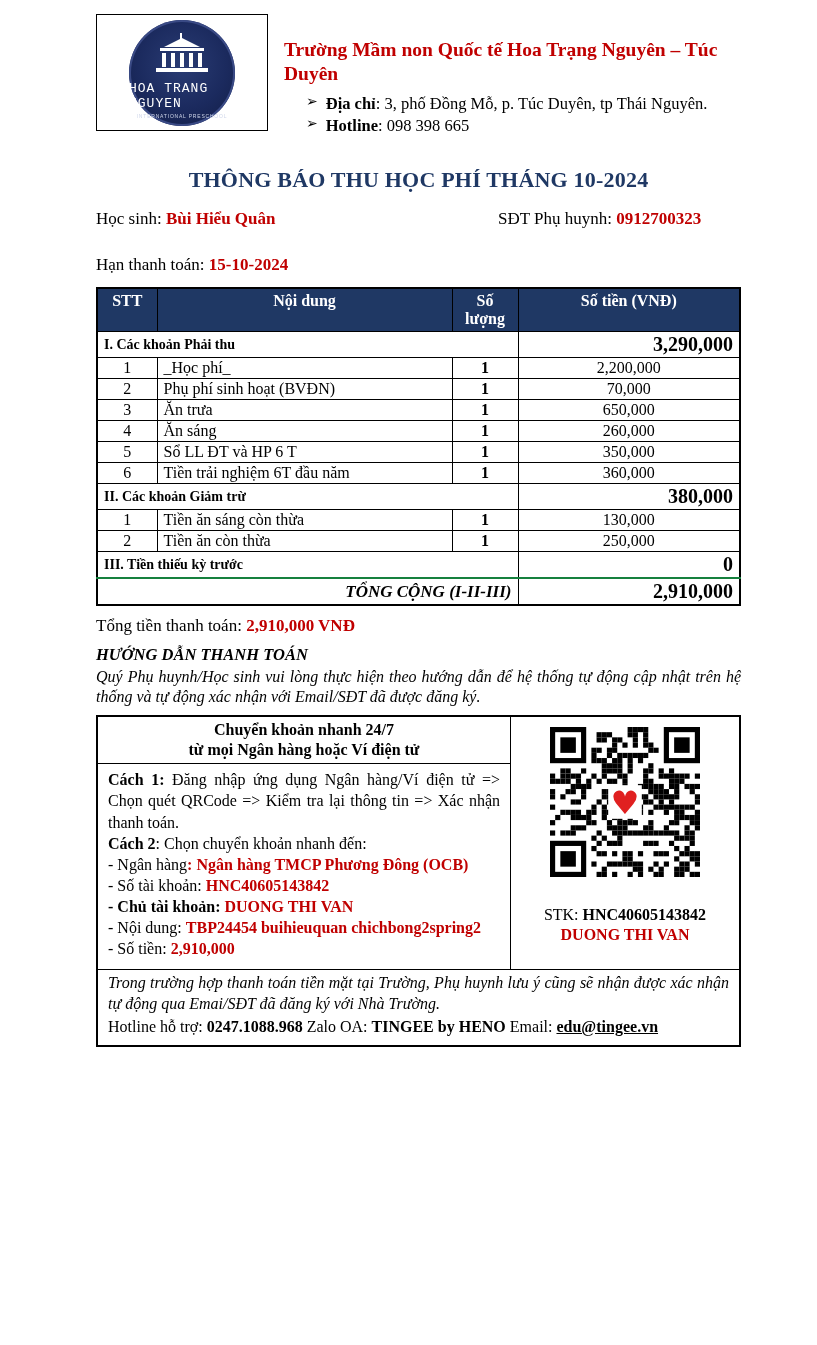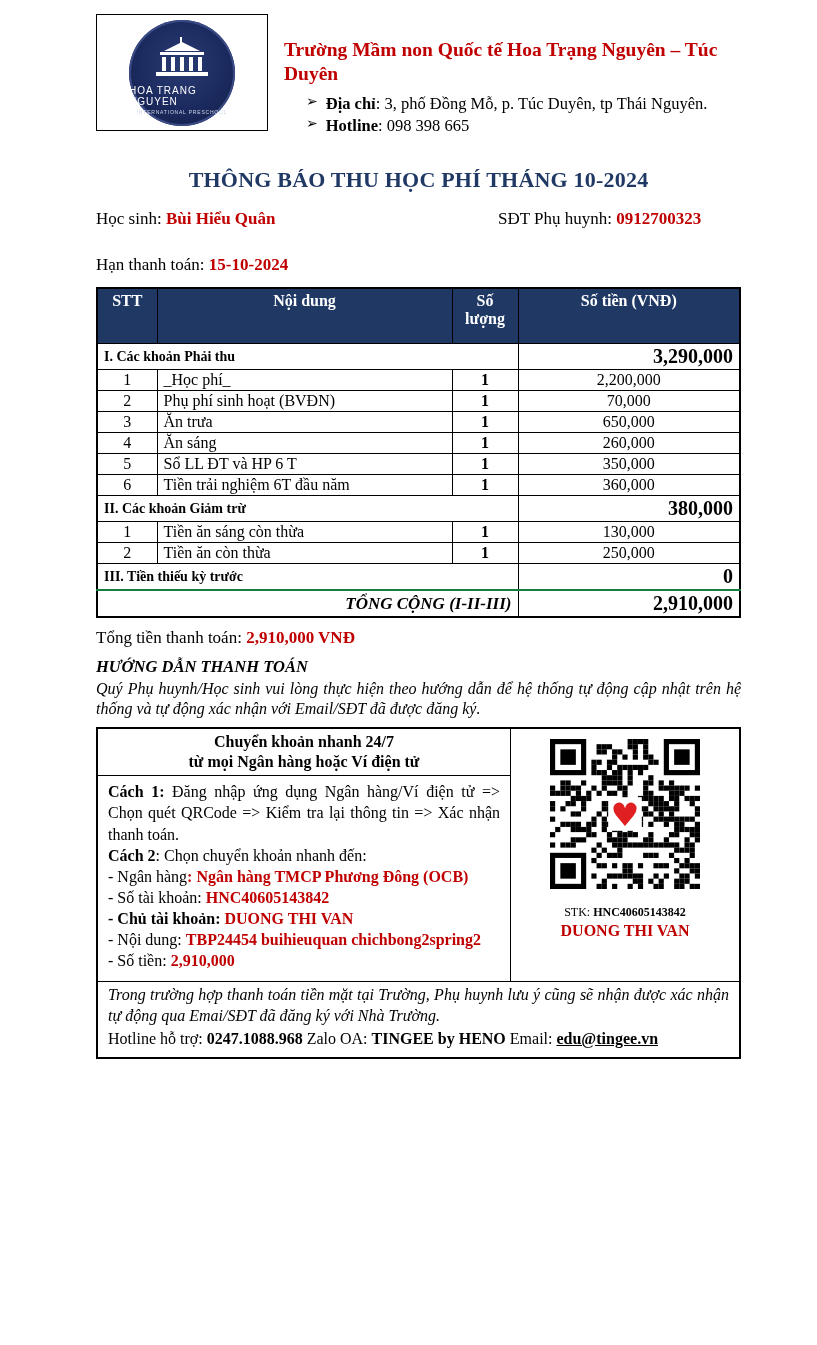--- a/index.html
+++ b/index.html
@@ -18,21 +18,21 @@
     display: flex; align-items: center; justify-content: center;
     flex: 0 0 auto; background: #fff;
   }
   .logo-circle {
     width: 106px; height: 106px; border-radius: 50%;
     background: radial-gradient(circle at 50% 42%, #2a3c74 0%, #1b2a5e 55%, #121d45 100%);
     display: flex; flex-direction: column; align-items: center; justify-content: center;
     box-shadow: 0 0 0 2px #3a4a85 inset;
   }
   .logo-circle svg { display: block; margin-top: 6px; }
-  .logo-line1 { color: #fff; font-size: 10px; letter-spacing: 1px; margin-top: 4px; font-family: Liberation Sans, sans-serif; }
+  .logo-line1 { color: #fff; font-size: 13px; letter-spacing: 1px; margin-top: 4px; font-family: Liberation Mono, monospace; }
   .logo-line2 { color: #cfd6ea; font-size: 5px; letter-spacing: 0.8px; margin-top: 2px; font-family: "Liberation Sans", sans-serif; }
 
   .header-text { margin-left: 16px; padding-top: 24px; }
   .school-name {
     color: #C00000; font-weight: bold; font-size: 19.5px; line-height: 1.25;
     max-width: 455px; margin-bottom: 6px;
   }
   .bullet { display: flex; font-size: 16.5px; line-height: 1.35; margin-left: 22px; }
   .bullet .arrow { margin-right: 8px; font-size: 14px; }
 
@@ -50,21 +50,21 @@
   .red { color: #C00000; font-weight: bold; }
 
   
   .fee-table {
     width: 100%; border-collapse: collapse; border: 2px solid #000;
     font-size: 16px; table-layout: fixed;
   }
   .fee-table th, .fee-table td { border: 1px solid #000; padding: 1px 6px; }
   .fee-table thead th {
     background: #1F3864; color: #fff; font-weight: bold;
-    text-align: center; vertical-align: top; padding-top: 3px; padding-bottom: 15px;
+    text-align: center; vertical-align: top; padding-top: 3px; padding-bottom: 3px;
   }
   .col-stt { width: 60px; } .col-qty { width: 66px; padding-left:4px; padding-right:4px; } .col-amt { width: 222px; }
   td.c { text-align: center; }
   td.qb { text-align: center; font-weight: bold; }
   td.amt { text-align: center; }
   .sec-label { font-weight: bold; font-size: 14px; }
   .sec-total { font-weight: bold; font-size: 20px; text-align: right; }
   .total-label { font-weight: bold; font-style: italic; font-size: 17px; text-align: right; padding-right: 55px; }
   .total-row td { border-top: 2px solid #15803d; }
 
@@ -86,21 +86,21 @@
   }
   .pay-body { grid-column: 1; grid-row: 2; border-right: 1px solid #000; padding: 5px 10px 10px; line-height: 1.32; }
   .pay-body p { margin: 0; }
   .pay-body .jp { text-align: justify; }
   .pay-qr {
     grid-column: 2; grid-row: 1 / 3;
     display: flex; flex-direction: column; align-items: center; justify-content: flex-start;
     padding: 10px 4px 6px;
   }
   .qr-svg { width: 150px; height: 150px; }
-  .stk-line { margin-top: 12px; font-size: 12px; }
+  .stk-line { margin-top: 25px; font-size: 16px; }
   .stk-owner { color: #C00000; font-weight: bold; margin-top: 2px; }
   .pay-foot { grid-column: 1 / 3; grid-row: 3; border-top: 1px solid #000; padding: 3px 10px 7px; line-height: 1.3; }
   .pay-foot .note-italic { font-style: italic; text-align: justify; margin: 0; }
   .pay-foot .hotline-line { margin: 2px 0 0 0; text-align: justify; }
   .email { text-decoration: underline; }
 </style>
 </head>
 <body>
 
 <div class="page">

